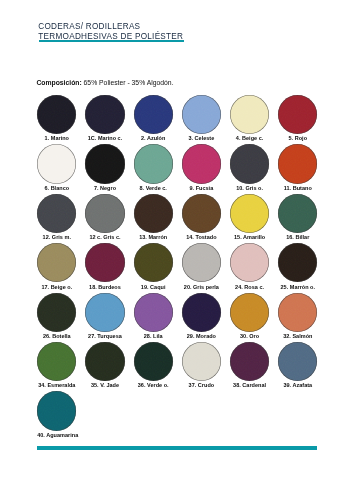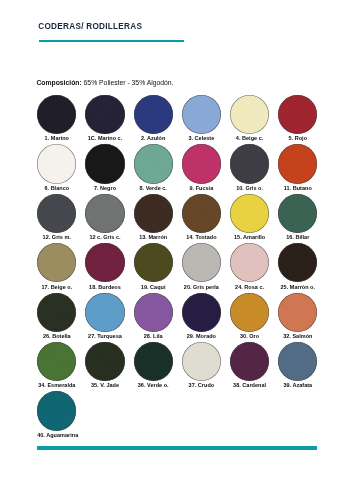--- a/index.html
+++ b/index.html
@@ -1,18 +1,18 @@
 <!DOCTYPE html>
 <html><head>
 <meta charset="utf-8">
 <style>
   html,body{margin:0;padding:0;}
   body{width:353px;height:500px;background:#fff;font-family:"Liberation Sans",sans-serif;overflow:hidden;}
   .page{position:relative;width:353px;height:500px;}
-  .title{position:absolute;left:38.3px;top:22.3px;color:#16283f;font-weight:bold;font-size:8.2px;line-height:9.9px;letter-spacing:0.27px;white-space:nowrap;}
+  .title{position:absolute;left:38.3px;top:22.3px;color:#16283f;font-weight:normal;font-size:8.2px;line-height:9.9px;letter-spacing:0.27px;white-space:nowrap;}
   .title-underline{position:absolute;left:38.6px;top:40.1px;width:145px;height:2.2px;background:#0a9aa8;}
   .comp{position:absolute;left:36.4px;top:79.4px;font-size:6.8px;color:#111;white-space:nowrap;}
   .comp b{font-weight:bold;}
   .grid{position:absolute;left:37.2px;top:95.0px;width:280px;}
   .cell{position:absolute;width:39.2px;}
   .sw{position:relative;width:39.2px;height:39.2px;border-radius:50%;box-shadow:inset 0 0 0 0.6px rgba(60,60,60,0.7);}
   .sw .noise{position:absolute;inset:0;border-radius:50%;overflow:hidden;opacity:0.17;mix-blend-mode:soft-light;}
   .sw .noise svg{display:block;width:100%;height:100%;}
   .lbl{margin-top:1.3px;text-align:center;font-size:5.5px;font-weight:bold;color:#0d0d0d;letter-spacing:0.02px;white-space:nowrap;}
   .svg-defs{position:absolute;width:0;height:0;overflow:hidden;}
@@ -24,20 +24,21 @@
 <div class="page">
   <svg class="svg-defs" aria-hidden="true">
       <defs>
         <filter id="fabric-noise" x="0" y="0" width="100%" height="100%">
           <feTurbulence type="fractalNoise" baseFrequency="0.9" numOctaves="3" stitchTiles="stitch"></feTurbulence>
         </filter>
       </defs>
     </svg>
   <div class="title" style="color: rgb(22, 40, 63);">
     <div>CODERAS/ RODILLERAS</div>
+    <div>TERMOADHESIVAS DE POLIÉSTER</div>
   </div>
   <div class="title-underline" style="background: rgb(10, 154, 168);"></div>
   <div class="comp">
     <b>Composición:</b>
     <span>65% Poliester - 35% Algodón.</span>
   </div>
   <div class="grid">
     <div class="cell" style="left:0.0px;top:0.0px;">
       <div class="sw" style="background: rgb(29, 28, 38);">
           <span class="noise">

